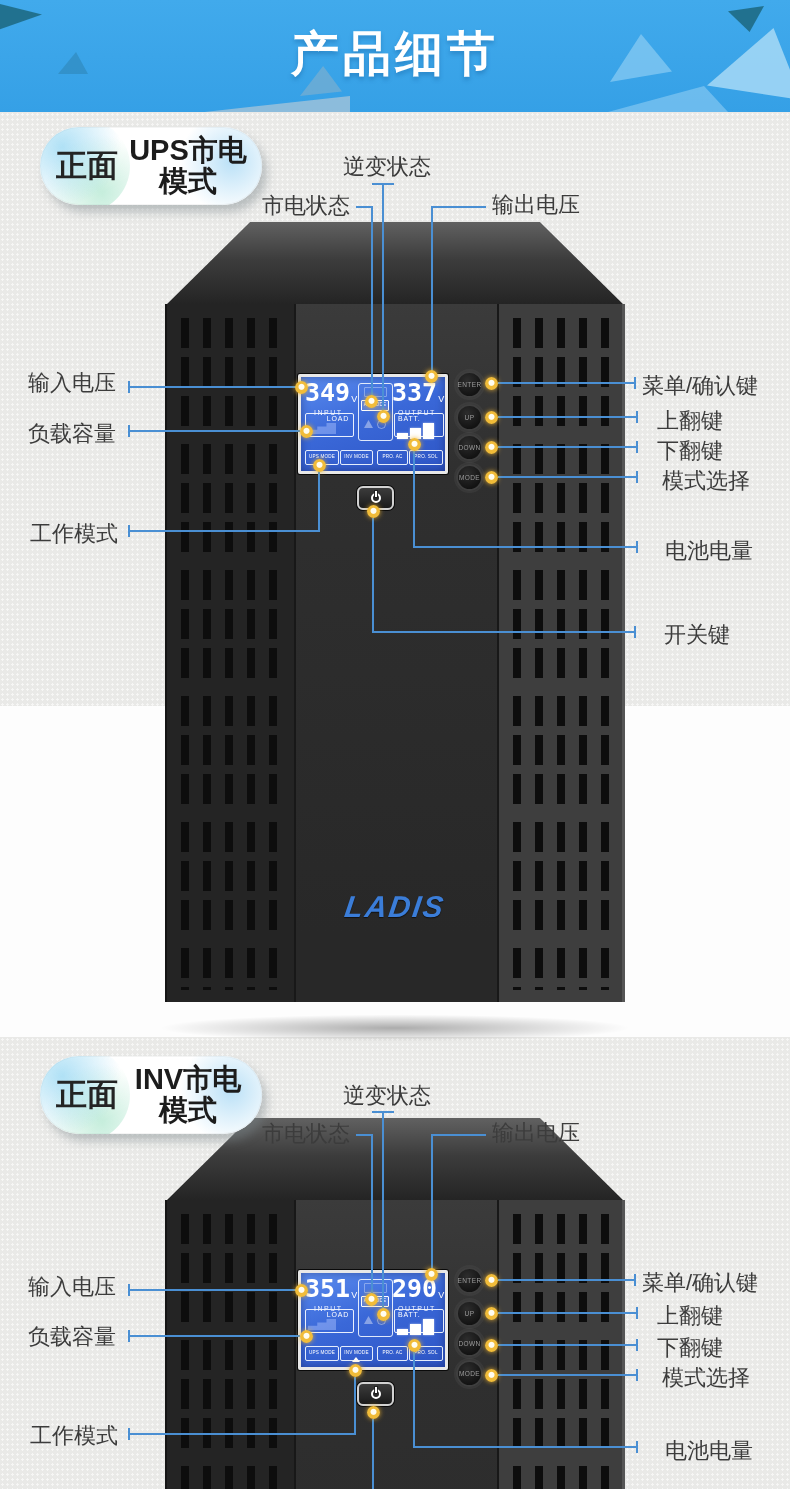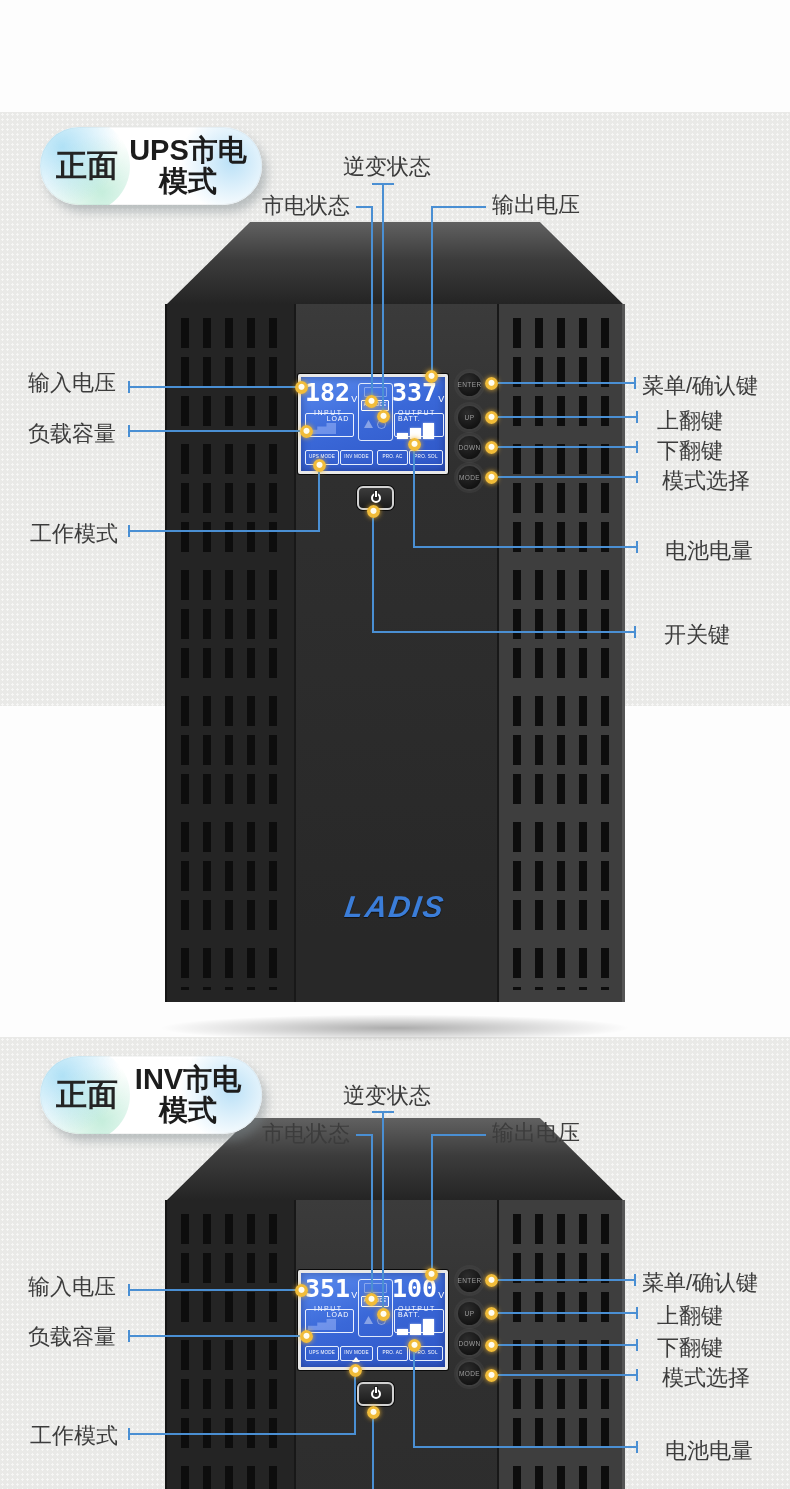--- a/index.html
+++ b/index.html
@@ -112,20 +112,31 @@
 </style>
 </head>
 <body>
 
 <div id="page">
 
   <div class="graybg" style="top:112px;height:594px;"></div>
   <div class="whiteband" style="top:706px;height:331px;"></div>
   <div class="graybg" style="top:1037px;height:452px;"></div>
 
+  <div class="header">
+    <div class="tri" style="left:-8px;top:2px;width:50px;height:28px;background:#1e6a85;opacity:.9;clip-path:polygon(0 0,100% 45%,12% 100%);"></div>
+    <div class="tri" style="left:58px;top:52px;width:30px;height:22px;background:#2b7fae;opacity:.5;clip-path:polygon(0 100%,60% 0,100% 100%);"></div>
+    <div class="tri" style="left:150px;top:96px;width:200px;height:22px;background:#c6cfd6;opacity:.6;clip-path:polygon(0 100%,100% 0,100% 100%);"></div>
+    <div class="tri" style="left:300px;top:66px;width:42px;height:30px;background:#9fb6c4;opacity:.45;clip-path:polygon(0 100%,55% 0,100% 85%);"></div>
+    <div class="tri" style="right:118px;top:34px;width:62px;height:48px;background:#7ec6f1;opacity:.85;clip-path:polygon(0 100%,50% 0,100% 78%);"></div>
+    <div class="tri" style="right:26px;top:6px;width:36px;height:26px;background:#1e6a85;opacity:.9;clip-path:polygon(0 20%,100% 0,60% 100%);"></div>
+    <div class="tri" style="right:-12px;top:28px;width:95px;height:72px;background:#a7d9f6;opacity:.85;clip-path:polygon(0 80%,70% 0,100% 100%);"></div>
+    <div class="tri" style="right:62px;top:86px;width:120px;height:26px;background:#8fcdf3;opacity:.6;clip-path:polygon(0 100%,80% 0,100% 100%);"></div>
+    <div class="title">产品细节</div>
+  </div>
 
   <div class="badge" style="left:40px;top:127px;">
     <div class="bub-l"></div>
     <div class="bub-r"></div>
     <div class="side">正面</div>
     <div class="modetext">
       <div>UPS市电</div>
       <div>模式</div>
     </div>
   </div>
@@ -142,21 +153,21 @@
       <div class="p-r">
         <div class="vents vr2"></div>
         <div class="hilite"></div>
       </div>
       <div class="edge" style="left:129px;"></div>
       <div class="edge" style="left:332px;"></div>
     </div>
 
     <div class="lcd">
       <div class="val" style="left:4px;top:4px;">
-        <span class="digits">182</span>
+        <span class="digits">349</span>
         <span class="unit">V</span>
       </div>
       <div class="cap" style="left:13px;top:32px;">INPUT</div>
       <div class="val" style="left:91px;top:4px;">
         <span class="digits">337</span>
         <span class="unit">V</span>
       </div>
       <div class="cap" style="left:97px;top:32px;">OUTPUT</div>
       <div class="midbox">
         <div class="m1"></div>
@@ -284,21 +295,21 @@
       <div class="edge" style="left:332px;"></div>
     </div>
 
     <div class="lcd">
       <div class="val" style="left:4px;top:4px;">
         <span class="digits">351</span>
         <span class="unit">V</span>
       </div>
       <div class="cap" style="left:13px;top:32px;">INPUT</div>
       <div class="val" style="left:91px;top:4px;">
-        <span class="digits">100</span>
+        <span class="digits">290</span>
         <span class="unit">V</span>
       </div>
       <div class="cap" style="left:97px;top:32px;">OUTPUT</div>
       <div class="midbox">
         <div class="m1"></div>
         <div class="tag">AC MODE</div>
         <div class="mi-tri"></div>
         <div class="mi-circ"></div>
       </div>
       <div class="lbox" style="left:4px;width:47px;">

